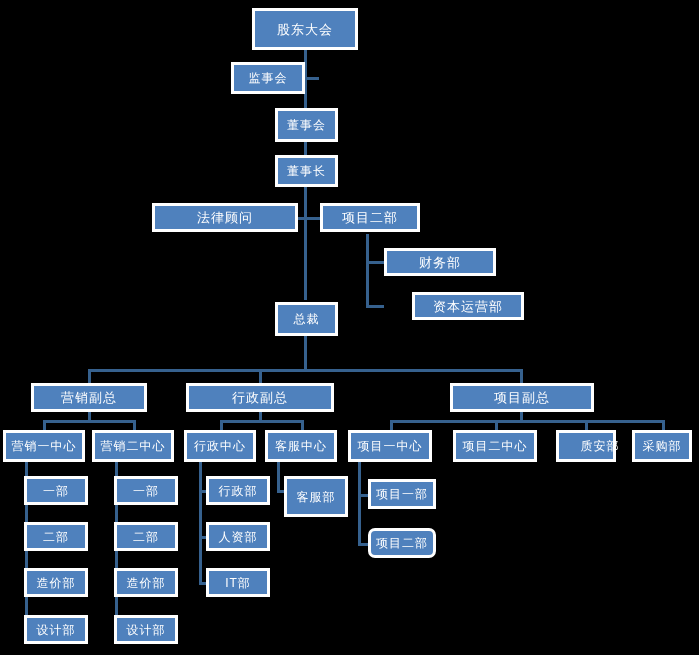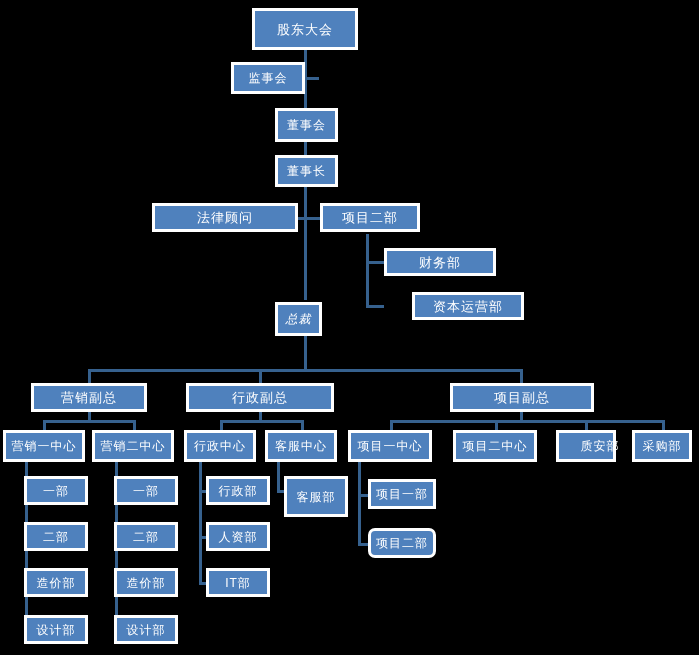--- a/index.html
+++ b/index.html
@@ -107,21 +107,21 @@
   <div class="node" style="left:252px; top:8px; width:106px; height:42px;">股东大会</div>
   <div class="node sm" style="left:231px; top:62px; width:74px; height:32px;">监事会</div>
   <div class="node sm" style="left:275px; top:108px; width:63px; height:34px;">董事会</div>
   <div class="node sm" style="left:275px; top:155px; width:63px; height:32px;">董事长</div>
 
   <div class="node" style="left:152px; top:203px; width:146px; height:29px;">法律顾问</div>
   <div class="node" style="left:320px; top:203px; width:100px; height:29px;">项目二部</div>
   <div class="node" style="left:384px; top:248px; width:112px; height:28px;">财务部</div>
   <div class="node" style="left:384px; top:292px; width:112px; height:28px;margin-left:28px;">资本运营部</div>
 
-  <div class="node sm" style="left:275px; top:302px; width:47px; height:34px;font-style:italic;">总裁</div>
+  <div class="node sm" style="left:275px; top:302px; width:63px; height:34px;">总裁</div>
 
   <div class="node" style="left:31px; top:383px; width:116px; height:29px;">营销副总</div>
   <div class="node" style="left:186px; top:383px; width:148px; height:29px;">行政副总</div>
   <div class="node" style="left:450px; top:383px; width:144px; height:29px;">项目副总</div>
 
   <div class="node sm" style="left:3px; top:430px; width:82px; height:32px;">营销一中心</div>
   <div class="node sm" style="left:92px; top:430px; width:82px; height:32px;">营销二中心</div>
   <div class="node sm" style="left:184px; top:430px; width:72px; height:32px;">行政中心</div>
   <div class="node sm" style="left:265px; top:430px; width:72px; height:32px;">客服中心</div>
   <div class="node sm" style="left:348px; top:430px; width:84px; height:32px;">项目一中心</div>

